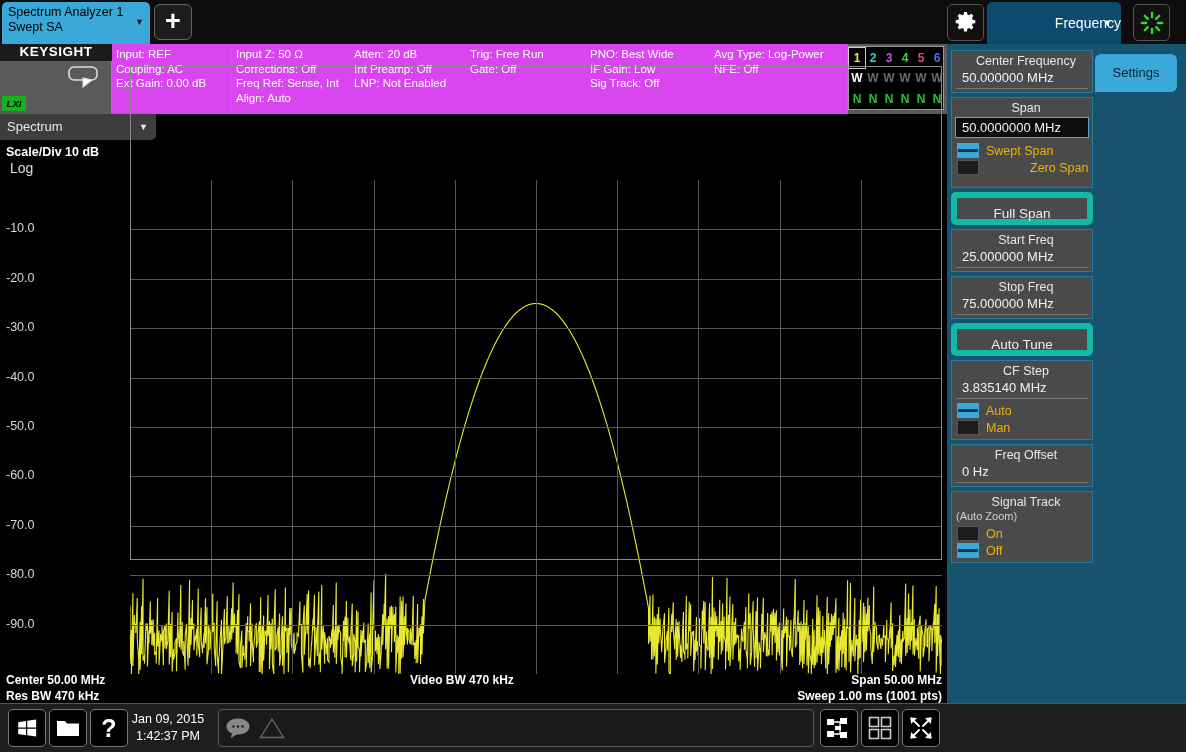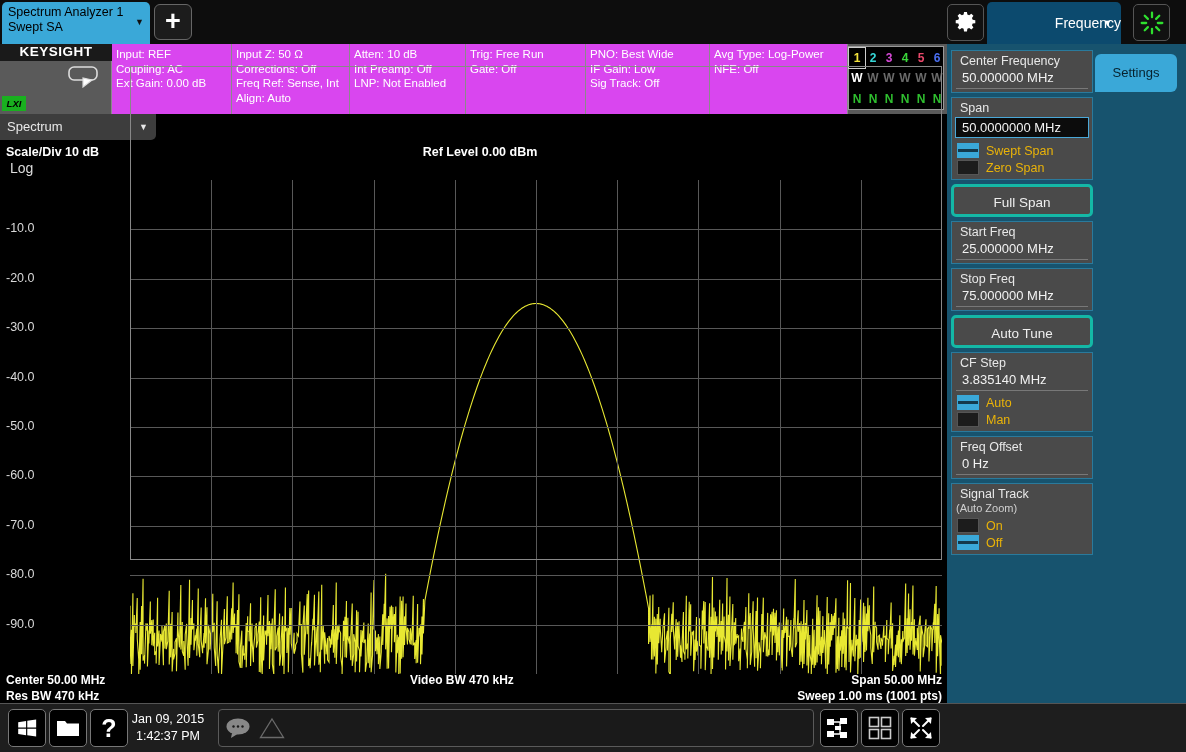--- a/index.html
+++ b/index.html
@@ -109,31 +109,31 @@
   .settings-tab {
     position: absolute; left: 1095px; top: 54px; width: 82px; height: 38px;
     background: #3aa8d8; border-radius: 6px 6px 6px 0;
     color: #07222e; font-size: 13px; line-height: 38px; text-align: center;
   }
   .menu-col { position: absolute; left: 951px; top: 50px; width: 142px; }
   .mitem {
     position: relative; width: 142px; background: #4a4a4a;
     border: 1px solid #2a7a9c; margin-bottom: 4px;
   }
-  .mitem .mlabel { color: #e8e8e8; font-size: 12.5px; padding: 2px 0 0 8px; line-height: 16px; }
+  .mitem .mlabel { color: #e8e8e8; font-size: 12.5px; padding: 2px 0 0 8px; line-height: 16px; text-align: center; }
   .mitem .mval {
     color: #f2f2f2; font-size: 13px; padding: 1px 0 3px 6px;
     border-bottom: 1px solid #787878; margin: 0 4px 3px 4px;
   }
   .mitem .mval.active {
     background: #0c0c0c; border: 1px solid #4aa8d8; margin: 1px 3px 4px 3px;
     padding: 2px 0 2px 6px;
   }
   .mbtn {
-    width: 142px; height: 33px; background: #4a4a4a; border: 3px solid #14b8a6;
+    width: 142px; height: 33px; background: #4a4a4a; border: 6px solid #14b8a6;
     border-radius: 5px; margin-bottom: 4px;
     color: #eee; font-size: 13.5px; text-align: center; line-height: 31px;
   }
   .radio-row { display: flex; align-items: center; padding: 1px 0 1px 5px; }
   .sw {
     width: 22px; height: 15px; margin-right: 7px; flex: none;
     background: #1c1c1c; border: 1px solid #555;
   }
   .sw.on {
     background: linear-gradient(#3aa8d8 0%, #3aa8d8 38%, #143a4c 38%, #143a4c 58%, #3aa8d8 58%, #3aa8d8 100%);
@@ -208,21 +208,21 @@
       </svg>
       <div class="lxi">LXI</div>
     </div>
     <div class="scell" style="left:112px;  width:120px;">Input: REF
 Coupling: AC
 Ext Gain: 0.00 dB</div>
     <div class="scell" style="left:232px;  width:118px;">Input Z: 50 Ω
 Corrections: Off
 Freq Ref: Sense, Int
 Align: Auto</div>
-    <div class="scell" style="left:350px;  width:116px;">Atten: 10 dB
+    <div class="scell" style="left:350px;  width:116px;">Atten: 20 dB
 Int Preamp: Off
 LNP: Not Enabled</div>
     <div class="scell" style="left:586px;  width:124px;">PNO: Best Wide
 IF Gain: Low
 Sig Track: Off</div>
     <div class="scell" style="left:466px;  width:120px;">Trig: Free Run
 Gate: Off</div>
     <div class="scell" style="left:710px;  width:138px;">Avg Type: Log-Power
 NFE: Off</div>
 
@@ -258,21 +258,20 @@
     <svg id="plot-svg" class="trace-svg" width="812" height="494">
         <path d="M0.00,425.71 L0.00,483.90 L1.45,449.81 L1.45,495.17 L2.91,413.35 L2.91,486.03 L4.36,435.06 L4.36,446.30 L5.81,443.82 L5.81,453.00 L7.26,418.06 L7.26,458.69 L8.72,479.51 L8.72,495.35 L10.17,441.99 L10.17,489.80 L11.62,426.05 L11.62,474.32 L13.07,398.68 L13.07,480.64 L14.53,475.43 L14.53,483.61 L15.98,443.33 L15.98,450.95 L17.43,443.48 L17.43,486.38 L18.88,450.47 L18.88,463.48 L20.34,421.45 L20.34,453.74 L21.79,440.08 L21.79,465.34 L23.24,439.47 L23.24,466.31 L24.69,452.72 L24.69,475.10 L26.15,471.21 L26.15,483.60 L27.60,417.76 L27.60,466.38 L29.05,450.54 L29.05,484.99 L30.50,457.45 L30.50,453.90 L31.96,461.57 L31.96,445.88 L33.41,485.26 L33.41,451.70 L34.86,445.05 L34.86,468.60 L36.31,443.51 L36.31,469.22 L37.77,461.28 L37.77,462.08 L39.22,410.86 L39.22,484.41 L40.67,443.66 L40.67,477.36 L42.13,431.98 L42.13,491.50 L43.58,468.88 L43.58,479.37 L45.03,473.72 L45.03,462.18 L46.48,458.16 L46.48,491.34 L47.94,432.54 L47.94,448.17 L49.39,467.39 L49.39,466.90 L50.84,404.96 L50.84,469.53 L52.29,441.93 L52.29,471.49 L53.75,475.88 L53.75,461.06 L55.20,489.69 L55.20,454.64 L56.65,443.90 L56.65,453.33 L58.10,485.67 L58.10,483.99 L59.56,399.80 L59.56,478.07 L61.01,438.10 L61.01,464.77 L62.46,420.08 L62.46,449.28 L63.91,443.46 L63.91,470.24 L65.37,455.33 L65.37,460.66 L66.82,448.47 L66.82,475.79 L68.27,408.43 L68.27,464.18 L69.72,477.19 L69.72,460.93 L71.18,427.52 L71.18,460.74 L72.63,473.23 L72.63,470.16 L74.08,452.99 L74.08,467.81 L75.53,418.16 L75.53,463.37 L76.99,427.26 L76.99,484.14 L78.44,469.74 L78.44,444.75 L79.89,454.07 L79.89,469.39 L81.35,445.61 L81.35,471.09 L82.80,413.78 L82.80,452.12 L84.25,442.75 L84.25,467.78 L85.70,485.97 L85.70,471.77 L87.16,421.22 L87.16,474.01 L88.61,493.20 L88.61,481.26 L90.06,461.90 L90.06,459.02 L91.51,439.84 L91.51,494.92 L92.97,465.31 L92.97,460.22 L94.42,429.03 L94.42,464.23 L95.87,457.85 L95.87,458.11 L97.32,416.18 L97.32,463.03 L98.78,462.18 L98.78,445.20 L100.23,462.13 L100.23,460.77 L101.68,428.19 L101.68,459.51 L103.13,402.48 L103.13,452.89 L104.59,433.56 L104.59,447.25 L106.04,444.30 L106.04,473.22 L107.49,430.04 L107.49,474.42 L108.94,414.36 L108.94,481.77 L110.40,487.75 L110.40,467.26 L111.85,450.66 L111.85,487.98 L113.30,465.46 L113.30,475.15 L114.75,473.69 L114.75,479.75 L116.21,443.06 L116.21,487.26 L117.66,436.26 L117.66,450.88 L119.11,451.51 L119.11,461.36 L120.57,423.17 L120.57,485.97 L122.02,443.42 L122.02,459.61 L123.47,482.23 L123.47,469.69 L124.92,454.46 L124.92,448.40 L126.38,443.14 L126.38,467.56 L127.83,460.58 L127.83,454.59 L129.28,441.46 L129.28,492.02 L130.73,417.36 L130.73,492.38 L132.19,445.59 L132.19,494.69 L133.64,435.53 L133.64,480.43 L135.09,450.45 L135.09,454.98 L136.54,450.63 L136.54,464.70 L138.00,415.07 L138.00,456.30 L139.45,441.02 L139.45,489.06 L140.90,443.59 L140.90,469.22 L142.35,438.54 L142.35,484.04 L143.81,494.48 L143.81,452.09 L145.26,409.16 L145.26,470.26 L146.71,466.94 L146.71,456.27 L148.16,447.59 L148.16,471.62 L149.62,433.55 L149.62,485.63 L151.07,473.09 L151.07,462.60 L152.52,436.33 L152.52,485.67 L153.97,445.29 L153.97,495.64 L155.43,407.55 L155.43,450.64 L156.88,448.22 L156.88,472.96 L158.33,448.00 L158.33,492.34 L159.79,427.97 L159.79,454.71 L161.24,428.03 L161.24,463.28 L162.69,471.72 L162.69,472.75 L164.14,452.68 L164.14,473.77 L165.60,468.26 L165.60,465.15 L167.05,461.78 L167.05,453.59 L168.50,456.07 L168.50,453.11 L169.95,421.41 L169.95,444.94 L171.41,444.66 L171.41,473.86 L172.86,492.62 L172.86,446.51 L174.31,425.53 L174.31,474.79 L175.76,449.01 L175.76,448.86 L177.22,413.96 L177.22,454.16 L178.67,410.51 L178.67,486.05 L180.12,478.10 L180.12,488.34 L181.57,461.95 L181.57,465.56 L183.03,438.69 L183.03,450.30 L184.48,414.73 L184.48,485.54 L185.93,453.76 L185.93,447.08 L187.38,476.13 L187.38,452.36 L188.84,411.62 L188.84,484.81 L190.29,471.79 L190.29,492.27 L191.74,404.72 L191.74,469.68 L193.19,447.27 L193.19,444.92 L194.65,483.83 L194.65,452.32 L196.10,469.62 L196.10,474.35 L197.55,458.12 L197.55,479.91 L199.01,482.16 L199.01,455.94 L200.46,461.55 L200.46,467.73 L201.91,449.68 L201.91,464.61 L203.36,424.92 L203.36,472.71 L204.82,449.27 L204.82,477.63 L206.27,402.61 L206.27,483.88 L207.72,445.66 L207.72,459.64 L209.17,444.66 L209.17,450.03 L210.63,453.21 L210.63,476.25 L212.08,487.07 L212.08,495.18 L213.53,440.74 L213.53,460.92 L214.98,436.69 L214.98,477.16 L216.44,420.95 L216.44,477.82 L217.89,437.71 L217.89,457.69 L219.34,463.52 L219.34,456.19 L220.79,480.31 L220.79,456.25 L222.25,423.60 L222.25,486.03 L223.70,473.86 L223.70,454.19 L225.15,462.63 L225.15,492.22 L226.60,430.31 L226.60,481.55 L228.06,431.86 L228.06,465.82 L229.51,470.97 L229.51,492.19 L230.96,449.94 L230.96,476.37 L232.42,450.64 L232.42,462.28 L233.87,442.54 L233.87,463.05 L235.32,459.45 L235.32,491.80 L236.77,481.56 L236.77,478.01 L238.23,443.46 L238.23,483.26 L239.68,453.56 L239.68,487.68 L241.13,412.52 L241.13,492.28 L242.58,474.82 L242.58,448.27 L244.04,399.95 L244.04,448.89 L245.49,451.64 L245.49,471.24 L246.94,457.42 L246.94,474.19 L248.39,454.01 L248.39,484.14 L249.85,456.56 L249.85,489.07 L251.30,471.95 L251.30,468.51 L252.75,434.24 L252.75,464.96 L254.20,423.74 L254.20,446.56 L255.66,393.81 L255.66,469.37 L257.11,438.40 L257.11,488.83 L258.56,435.99 L258.56,488.55 L260.01,426.81 L260.01,448.85 L261.47,425.51 L261.47,472.16 L262.92,426.88 L262.92,446.09 L264.37,434.04 L264.37,462.14 L265.82,426.49 L265.82,492.45 L267.28,454.67 L267.28,473.14 L268.73,456.86 L268.73,494.61 L270.18,416.47 L270.18,493.46 L271.64,420.85 L271.64,478.81 L273.09,416.57 L273.09,477.26 L274.54,436.39 L274.54,465.03 L275.99,423.59 L275.99,447.13 L277.45,464.39 L277.45,447.85 L278.90,451.95 L278.90,459.10 L280.35,464.31 L280.35,448.13 L281.80,461.32 L281.80,464.67 L283.26,415.78 L283.26,464.76 L284.71,463.08 L284.71,479.01 L286.16,460.09 L286.16,483.16 L287.61,424.07 L287.61,482.71 L289.07,447.99 L289.07,456.52 L290.52,444.46 L290.52,484.13 L291.97,436.43 L291.97,474.55 L293.42,419.01 L293.42,453.53 L294.88,420.69 L296.33,412.97 L297.78,405.35 L299.23,397.84 L300.69,390.42 L302.14,383.11 L303.59,375.90 L305.04,368.79 L306.50,361.78 L307.95,354.88 L309.40,348.07 L310.86,341.37 L312.31,334.77 L313.76,328.27 L315.21,321.87 L316.67,315.57 L318.12,309.38 L319.57,303.28 L321.02,297.29 L322.48,291.40 L323.93,285.61 L325.38,279.92 L326.83,274.34 L328.29,268.85 L329.74,263.47 L331.19,258.19 L332.64,253.01 L334.10,247.93 L335.55,242.95 L337.00,238.08 L338.45,233.30 L339.91,228.63 L341.36,224.06 L342.81,219.59 L344.26,215.23 L345.72,210.96 L347.17,206.80 L348.62,202.73 L350.08,198.77 L351.53,194.91 L352.98,191.15 L354.43,187.50 L355.89,183.94 L357.34,180.49 L358.79,177.14 L360.24,173.89 L361.70,170.74 L363.15,167.69 L364.60,164.75 L366.05,161.90 L367.51,159.16 L368.96,156.52 L370.41,153.98 L371.86,151.54 L373.32,149.21 L374.77,146.97 L376.22,144.84 L377.67,142.81 L379.13,140.88 L380.58,139.05 L382.03,137.33 L383.48,135.70 L384.94,134.18 L386.39,132.76 L387.84,131.43 L389.30,130.22 L390.75,129.10 L392.20,128.08 L393.65,127.17 L395.11,126.36 L396.56,125.65 L398.01,125.04 L399.46,124.53 L400.92,124.12 L402.37,123.82 L403.82,123.61 L405.27,123.51 L406.73,123.51 L408.18,123.61 L409.63,123.82 L411.08,124.12 L412.54,124.53 L413.99,125.04 L415.44,125.65 L416.89,126.36 L418.35,127.17 L419.80,128.08 L421.25,129.10 L422.70,130.22 L424.16,131.43 L425.61,132.76 L427.06,134.18 L428.52,135.70 L429.97,137.33 L431.42,139.05 L432.87,140.88 L434.33,142.81 L435.78,144.84 L437.23,146.97 L438.68,149.21 L440.14,151.54 L441.59,153.98 L443.04,156.52 L444.49,159.16 L445.95,161.90 L447.40,164.75 L448.85,167.69 L450.30,170.74 L451.76,173.89 L453.21,177.14 L454.66,180.49 L456.11,183.94 L457.57,187.50 L459.02,191.15 L460.47,194.91 L461.92,198.77 L463.38,202.73 L464.83,206.80 L466.28,210.96 L467.74,215.23 L469.19,219.59 L470.64,224.06 L472.09,228.63 L473.55,233.30 L475.00,238.08 L476.45,242.95 L477.90,247.93 L479.36,253.01 L480.81,258.19 L482.26,263.47 L483.71,268.85 L485.17,274.34 L486.62,279.92 L488.07,285.61 L489.52,291.40 L490.98,297.29 L492.43,303.28 L493.88,309.38 L495.33,315.57 L496.79,321.87 L498.24,328.27 L499.69,334.77 L501.14,341.37 L502.60,348.07 L504.05,354.88 L505.50,361.78 L506.96,368.79 L508.41,375.90 L509.86,383.11 L511.31,390.42 L512.77,397.84 L514.22,405.35 L515.67,412.97 L517.12,420.69 L518.58,428.51 L518.58,463.88 L520.03,415.62 L520.03,461.98 L521.48,444.46 L521.48,479.58 L522.93,414.57 L522.93,479.43 L524.39,436.68 L524.39,476.42 L525.84,438.63 L525.84,493.41 L527.29,433.91 L527.29,484.57 L528.74,427.07 L528.74,463.17 L530.20,438.80 L530.20,446.93 L531.65,469.92 L531.65,472.26 L533.10,445.68 L533.10,448.00 L534.55,433.33 L534.55,482.78 L536.01,467.36 L536.01,460.32 L537.46,450.82 L537.46,470.50 L538.91,427.70 L538.91,491.67 L540.36,495.11 L540.36,459.29 L541.82,433.84 L541.82,451.91 L543.27,422.23 L543.27,448.01 L544.72,469.51 L544.72,461.83 L546.18,439.13 L546.18,480.10 L547.63,442.39 L547.63,476.67 L549.08,441.33 L549.08,447.91 L550.53,477.69 L550.53,465.40 L551.99,481.95 L551.99,464.86 L553.44,432.02 L553.44,471.20 L554.89,474.76 L554.89,479.74 L556.34,415.78 L556.34,469.30 L557.80,463.30 L557.80,478.41 L559.25,421.77 L559.25,451.39 L560.70,424.21 L560.70,475.81 L562.15,451.76 L562.15,455.26 L563.61,450.67 L563.61,491.21 L565.06,459.55 L565.06,480.01 L566.51,437.10 L566.51,471.56 L567.96,460.92 L567.96,475.46 L569.42,438.35 L569.42,465.41 L570.87,466.33 L570.87,488.79 L572.32,430.46 L572.32,449.54 L573.77,421.08 L573.77,463.51 L575.23,421.92 L575.23,490.11 L576.68,451.27 L576.68,465.98 L578.13,470.67 L578.13,468.33 L579.58,423.19 L579.58,477.69 L581.04,436.77 L581.04,495.66 L582.49,397.00 L582.49,489.05 L583.94,427.51 L583.94,477.58 L585.40,431.44 L585.40,451.41 L586.85,436.33 L586.85,456.95 L588.30,444.28 L588.30,479.84 L589.75,419.80 L589.75,461.74 L591.21,440.92 L591.21,474.42 L592.66,423.60 L592.66,470.70 L594.11,436.42 L594.11,455.69 L595.56,463.20 L595.56,489.44 L597.02,398.05 L597.02,471.51 L598.47,434.65 L598.47,480.44 L599.92,416.39 L599.92,485.99 L601.37,462.91 L601.37,453.58 L602.83,424.05 L602.83,479.75 L604.28,442.33 L604.28,465.13 L605.73,438.01 L605.73,463.77 L607.18,454.09 L607.18,457.57 L608.64,455.92 L608.64,481.16 L610.09,468.62 L610.09,489.93 L611.54,448.60 L611.54,456.36 L612.99,461.75 L612.99,453.61 L614.45,441.84 L614.45,469.78 L615.90,427.01 L615.90,468.95 L617.35,479.77 L617.35,488.27 L618.81,413.21 L618.81,449.01 L620.26,433.07 L620.26,484.82 L621.71,471.82 L621.71,455.14 L623.16,421.23 L623.16,447.87 L624.62,486.77 L624.62,475.89 L626.07,430.91 L626.07,478.16 L627.52,417.43 L627.52,490.71 L628.97,468.69 L628.97,462.23 L630.43,473.24 L630.43,488.35 L631.88,434.02 L631.88,459.93 L633.33,417.64 L633.33,472.26 L634.78,452.42 L634.78,452.17 L636.24,459.87 L636.24,476.26 L637.69,432.88 L637.69,476.52 L639.14,469.11 L639.14,475.31 L640.59,434.31 L640.59,451.65 L642.05,431.79 L642.05,475.06 L643.50,428.83 L643.50,455.44 L644.95,432.74 L644.95,463.06 L646.40,430.16 L646.40,480.39 L647.86,446.63 L647.86,472.17 L649.31,442.42 L649.31,475.37 L650.76,442.76 L650.76,488.00 L652.21,449.94 L652.21,490.44 L653.67,428.47 L653.67,458.04 L655.12,445.94 L655.12,452.84 L656.57,436.83 L656.57,486.54 L658.03,439.51 L658.03,456.71 L659.48,456.09 L659.48,470.66 L660.93,440.12 L660.93,466.29 L662.38,476.95 L662.38,476.84 L663.84,438.31 L663.84,448.32 L665.29,399.04 L665.29,467.33 L666.74,462.58 L666.74,452.24 L668.19,430.35 L668.19,451.81 L669.65,443.16 L669.65,484.90 L671.10,441.16 L671.10,481.76 L672.55,444.31 L672.55,488.25 L674.00,419.96 L674.00,483.90 L675.46,443.02 L675.46,459.50 L676.91,430.06 L676.91,485.57 L678.36,446.48 L678.36,493.27 L679.81,455.11 L679.81,472.98 L681.27,482.63 L681.27,494.60 L682.72,438.80 L682.72,484.68 L684.17,449.71 L684.17,487.93 L685.62,466.31 L685.62,485.14 L687.08,415.36 L687.08,482.61 L688.53,427.33 L688.53,474.44 L689.98,430.79 L689.98,476.02 L691.43,456.68 L691.43,484.28 L692.89,436.13 L692.89,473.00 L694.34,456.57 L694.34,450.02 L695.79,488.61 L695.79,475.80 L697.25,416.94 L697.25,495.02 L698.70,433.27 L698.70,484.56 L700.15,442.17 L700.15,466.66 L701.60,433.97 L701.60,460.41 L703.06,435.81 L703.06,454.94 L704.51,433.08 L704.51,448.16 L705.96,418.30 L705.96,492.73 L707.41,456.32 L707.41,488.92 L708.87,437.78 L708.87,490.74 L710.32,456.16 L710.32,470.64 L711.77,450.37 L711.77,486.94 L713.22,432.54 L713.22,473.69 L714.68,438.42 L714.68,487.41 L716.13,446.73 L716.13,490.22 L717.58,400.20 L717.58,447.97 L719.03,447.79 L719.03,482.11 L720.49,402.92 L720.49,492.43 L721.94,459.72 L721.94,462.88 L723.39,476.52 L723.39,465.61 L724.84,418.11 L724.84,481.30 L726.30,454.74 L726.30,465.57 L727.75,458.99 L727.75,495.67 L729.20,439.99 L729.20,478.86 L730.65,419.49 L730.65,477.73 L732.11,456.45 L732.11,461.68 L733.56,422.75 L733.56,482.00 L735.01,426.27 L735.01,471.89 L736.47,433.48 L736.47,470.42 L737.92,417.78 L737.92,451.12 L739.37,425.21 L739.37,446.16 L740.82,455.27 L740.82,467.68 L742.28,484.07 L742.28,482.72 L743.73,406.59 L743.73,472.24 L745.18,441.79 L745.18,444.90 L746.63,447.93 L746.63,462.02 L748.09,469.74 L748.09,456.54 L749.54,455.18 L749.54,460.97 L750.99,468.98 L750.99,457.87 L752.44,461.77 L752.44,465.61 L753.90,445.57 L753.90,457.01 L755.35,456.17 L755.35,482.09 L756.80,439.99 L756.80,458.18 L758.25,459.88 L758.25,474.25 L759.71,449.73 L759.71,458.41 L761.16,422.57 L761.16,468.43 L762.61,443.37 L762.61,490.91 L764.06,475.90 L764.06,484.86 L765.52,464.59 L765.52,487.00 L766.97,454.96 L766.97,475.82 L768.42,450.56 L768.42,477.17 L769.87,435.26 L769.87,482.18 L771.33,459.26 L771.33,484.12 L772.78,450.97 L772.78,462.00 L774.23,457.73 L774.23,459.31 L775.69,403.59 L775.69,475.96 L777.14,438.37 L777.14,473.10 L778.59,413.58 L778.59,465.49 L780.04,429.35 L780.04,469.70 L781.50,442.08 L781.50,460.76 L782.95,405.59 L782.95,474.43 L784.40,439.37 L784.40,475.79 L785.85,457.96 L785.85,459.65 L787.31,469.95 L787.31,447.90 L788.76,478.78 L788.76,446.48 L790.21,435.65 L790.21,491.54 L791.66,445.55 L791.66,448.12 L793.12,455.66 L793.12,477.24 L794.57,466.24 L794.57,453.96 L796.02,439.36 L796.02,465.28 L797.47,466.67 L797.47,448.82 L798.93,446.84 L798.93,481.38 L800.38,449.45 L800.38,445.66 L801.83,449.49 L801.83,471.12 L803.28,442.65 L803.28,449.73 L804.74,423.86 L804.74,462.98 L806.19,406.01 L806.19,492.64 L807.64,434.02 L807.64,476.13 L809.09,428.16 L809.09,450.82 L810.55,498.04 L810.55,455.14 L812.00,463.67 L812.00,485.80 " fill="none" stroke="#e8e832" stroke-width="1.1"></path>
       </svg>
   </div>
 
   <div class="meas-tab">
     <span>Spectrum</span>
     <span class="caret">▼</span>
   </div>
   <div class="scale-lbl">Scale/Div 10 dB</div>
-  <div class="ref-lbl">Ref Level 0.00 dBm</div>
   <div class="log-lbl">Log</div>
 
   <div id="ylabels">
       <div class="ylab" style="top: 221.4px;">-10.0</div>
       <div class="ylab" style="top: 270.8px;">-20.0</div>
       <div class="ylab" style="top: 320.2px;">-30.0</div>
       <div class="ylab" style="top: 369.6px;">-40.0</div>
       <div class="ylab" style="top: 419px;">-50.0</div>
       <div class="ylab" style="top: 468.4px;">-60.0</div>
       <div class="ylab" style="top: 517.8px;">-70.0</div>
@@ -317,21 +316,21 @@
       <div class="mval">50.000000 MHz</div>
     </div>
 
     <div class="mitem">
       <div class="mlabel">Span</div>
       <div class="mval active">50.0000000 MHz</div>
       <div class="radio-row">
         <div class="sw on"></div>
         <span>Swept Span</span>
       </div>
-      <div class="radio-row" style="padding-bottom:4px;">
+      <div class="radio-row" style="padding-bottom:12px;gap:44px;">
         <div class="sw"></div>
         <span>Zero Span</span>
       </div>
     </div>
 
     <div class="mbtn">Full Span</div>
 
     <div class="mitem">
       <div class="mlabel">Start Freq</div>
       <div class="mval">25.000000 MHz</div>

